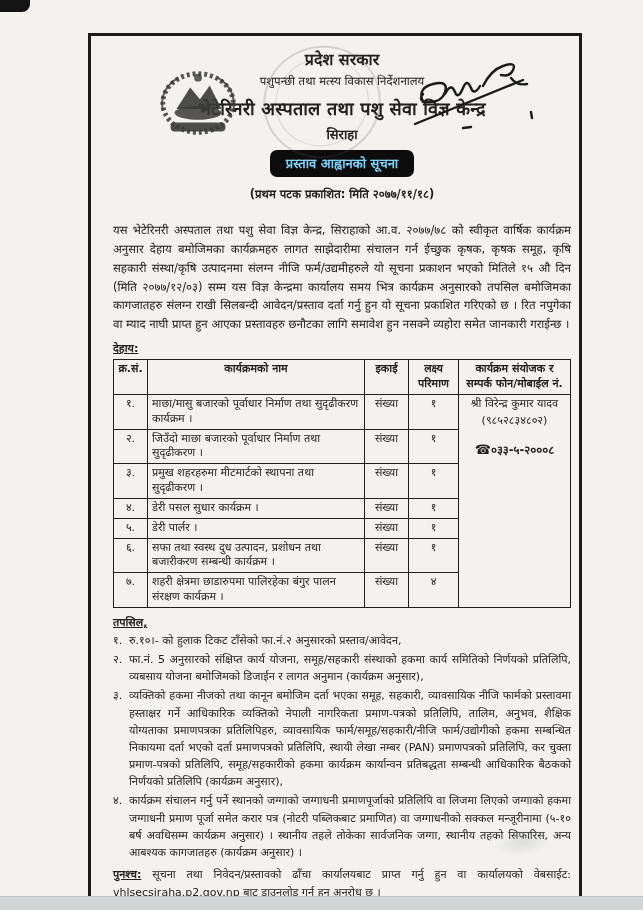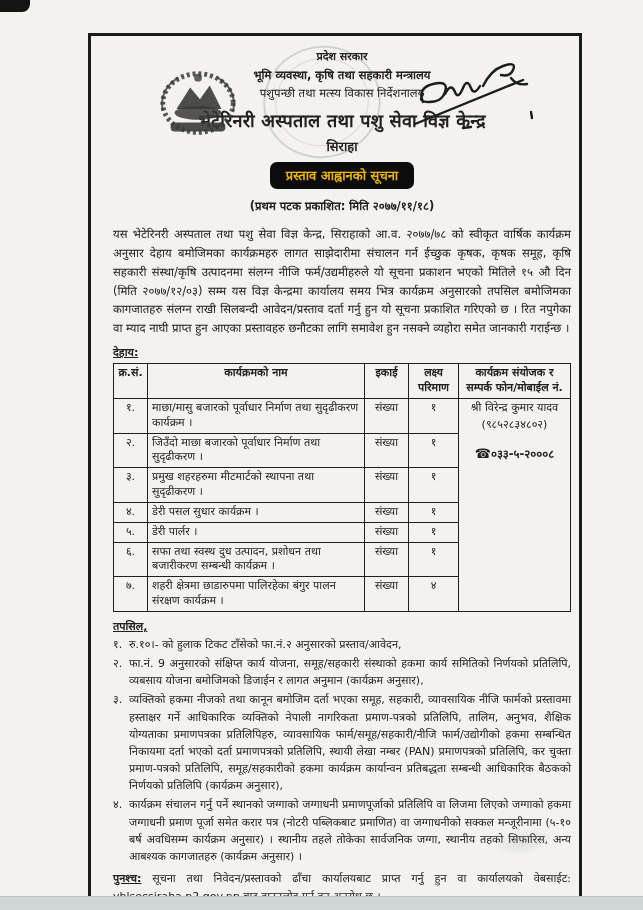--- a/index.html
+++ b/index.html
@@ -31,34 +31,34 @@
   .stamp {
     position:absolute; left:150px; top:0px; width:118px; height:112px;
     border:2px solid rgba(86,86,104,0.28); border-radius:50%;
     transform:rotate(-16deg); opacity:.75;
   }
   .stamp::after{
     content:""; position:absolute; left:10px; top:10px; right:10px; bottom:10px;
     border:1px solid rgba(86,86,104,0.22); border-radius:50%;
   }
   .signature { position:absolute; right:6px; top:4px; width:160px; height:84px; }
-  .h-line1 { font-size:11px; font-weight:bold; }
+  .h-line1 { font-size:16px; font-weight:bold; }
   .h-line2 { font-size:11px; font-weight:bold; margin-top:2px; }
   .h-ministry { font-size:11.5px; font-weight:bold; margin-top:4px; }
   .h-directorate { font-size:11.5px; font-weight:normal; margin-top:3px; }
   .h-office { font-size:18px; font-weight:bold; margin-top:8px; letter-spacing:.2px; }
   .h-district { font-size:13px; font-weight:bold; margin-top:5px; }
   .notice-badge {
-    display:inline-block; background:#0c0c0c; color:#eab308;
+    display:inline-block; background:#0c0c0c; color:#7dd3fc;
     font-size:13px; font-weight:bold; padding:4px 16px 5px;
     border-radius:7px; margin-top:7px;
   }
   .publish-line { text-align:center; font-size:11.5px; font-weight:bold; margin-top:9px; }
   
-  .intro { font-size:11.5px; line-height:1.64; text-align:justify; margin-top:12px; }
+  .intro { font-size:11.5px; line-height:1.64; text-align:justify; margin-top:20px; }
   .section-label { font-size:11px; font-weight:bold; text-decoration:underline; margin-top:6px; }
   table.programs {
     width:100%; border-collapse:collapse; margin-top:4px;
     font-size:11px; line-height:1.35;
   }
   table.programs th, table.programs td {
     border:1.4px solid #1f1f1f; padding:2px 4px; vertical-align:top;
   }
   table.programs th { font-weight:bold; text-align:center; }
   .col-sn { width:34px; text-align:center; }
@@ -118,21 +118,20 @@
         <path d="M40,44 q6,-12 10,-2 q3,8 8,-4 q4,-10 8,0 q3,8 9,-2"></path>
         <path d="M78,36 q8,-16 20,-20 q14,-5 10,4 q-3,7 -12,5"></path>
         <path d="M106,28 q6,8 16,6"></path>
         <path d="M10,74 L118,30"></path>
         <path d="M58,78 l8,-1"></path>
         <path d="M126,62 l1,6"></path>
       </g>
     </svg>
 
     <div class="h-line1">प्रदेश सरकार</div>
-    <div class="h-ministry">भूमि व्यवस्था, कृषि तथा सहकारी मन्त्रालय</div>
     <div class="h-directorate">पशुपन्छी तथा मत्स्य विकास निर्देशनालय</div>
     <div class="h-office">भेटेरिनरी अस्पताल तथा पशु सेवा विज्ञ केन्द्र</div>
     <div class="h-district">सिराहा</div>
     <div>
       <span class="notice-badge">प्रस्ताव आह्वानको सूचना</span>
     </div>
   </div>
 
   <div class="publish-line">(प्रथम पटक प्रकाशित: मिति २०७७/११/१८)</div>
 
@@ -203,21 +202,21 @@
 
   <div class="section-label">तपसिल,</div>
 
   <div class="tapasil-list">
     <div class="t-item">
       <span class="t-num">१.</span>
       <span class="t-text">रु.१०।- को हुलाक टिकट टाँसेको फा.नं.२ अनुसारको प्रस्ताव/आवेदन,</span>
     </div>
     <div class="t-item">
       <span class="t-num">२.</span>
-      <span class="t-text">फा.नं. 9 अनुसारको संक्षिप्त कार्य योजना, समूह/सहकारी संस्थाको हकमा कार्य समितिको निर्णयको प्रतिलिपि, व्यबसाय योजना बमोजिमको डिजाईन र लागत अनुमान (कार्यक्रम अनुसार),</span>
+      <span class="t-text">फा.नं. 5 अनुसारको संक्षिप्त कार्य योजना, समूह/सहकारी संस्थाको हकमा कार्य समितिको निर्णयको प्रतिलिपि, व्यबसाय योजना बमोजिमको डिजाईन र लागत अनुमान (कार्यक्रम अनुसार),</span>
     </div>
     <div class="t-item">
       <span class="t-num">३.</span>
       <span class="t-text">व्यक्तिको हकमा नीजको तथा कानून बमोजिम दर्ता भएका समूह, सहकारी, व्यावसायिक नीजि फार्मको प्रस्तावमा हस्ताक्षर गर्ने आधिकारिक व्यक्तिको नेपाली नागरिकता प्रमाण-पत्रको प्रतिलिपि, तालिम, अनुभव, शैक्षिक योग्यताका प्रमाणपत्रका प्रतिलिपिहरु, व्यावसायिक फार्म/समूह/सहकारी/नीजि फार्म/उद्योगीको हकमा सम्बन्धित निकायमा दर्ता भएको दर्ता प्रमाणपत्रको प्रतिलिपि, स्थायी लेखा नम्बर (PAN) प्रमाणपत्रको प्रतिलिपि, कर चुक्ता प्रमाण-पत्रको प्रतिलिपि, समूह/सहकारीको हकमा कार्यक्रम कार्यान्वन प्रतिबद्धता सम्बन्धी आधिकारिक बैठकको निर्णयको प्रतिलिपि (कार्यक्रम अनुसार),</span>
     </div>
     <div class="t-item">
       <span class="t-num">४.</span>
       <span class="t-text">कार्यक्रम संचालन गर्नु पर्ने स्थानको जग्गाको जग्गाधनी प्रमाणपूर्जाको प्रतिलिपि वा लिजमा लिएको जग्गाको हकमा जग्गाधनी प्रमाण पूर्जा समेत करार पत्र (नोटरी पब्लिकबाट प्रमाणित) वा जग्गाधनीको सक्कल मन्जूरीनामा (५-१० बर्ष अवधिसम्म कार्यक्रम अनुसार) । स्थानीय तहले तोकेका सार्वजनिक जग्गा, स्थानीय तहको सिफारिस, अन्य आबश्यक कागजातहरु (कार्यक्रम अनुसार) ।</span>
     </div>
   </div>

